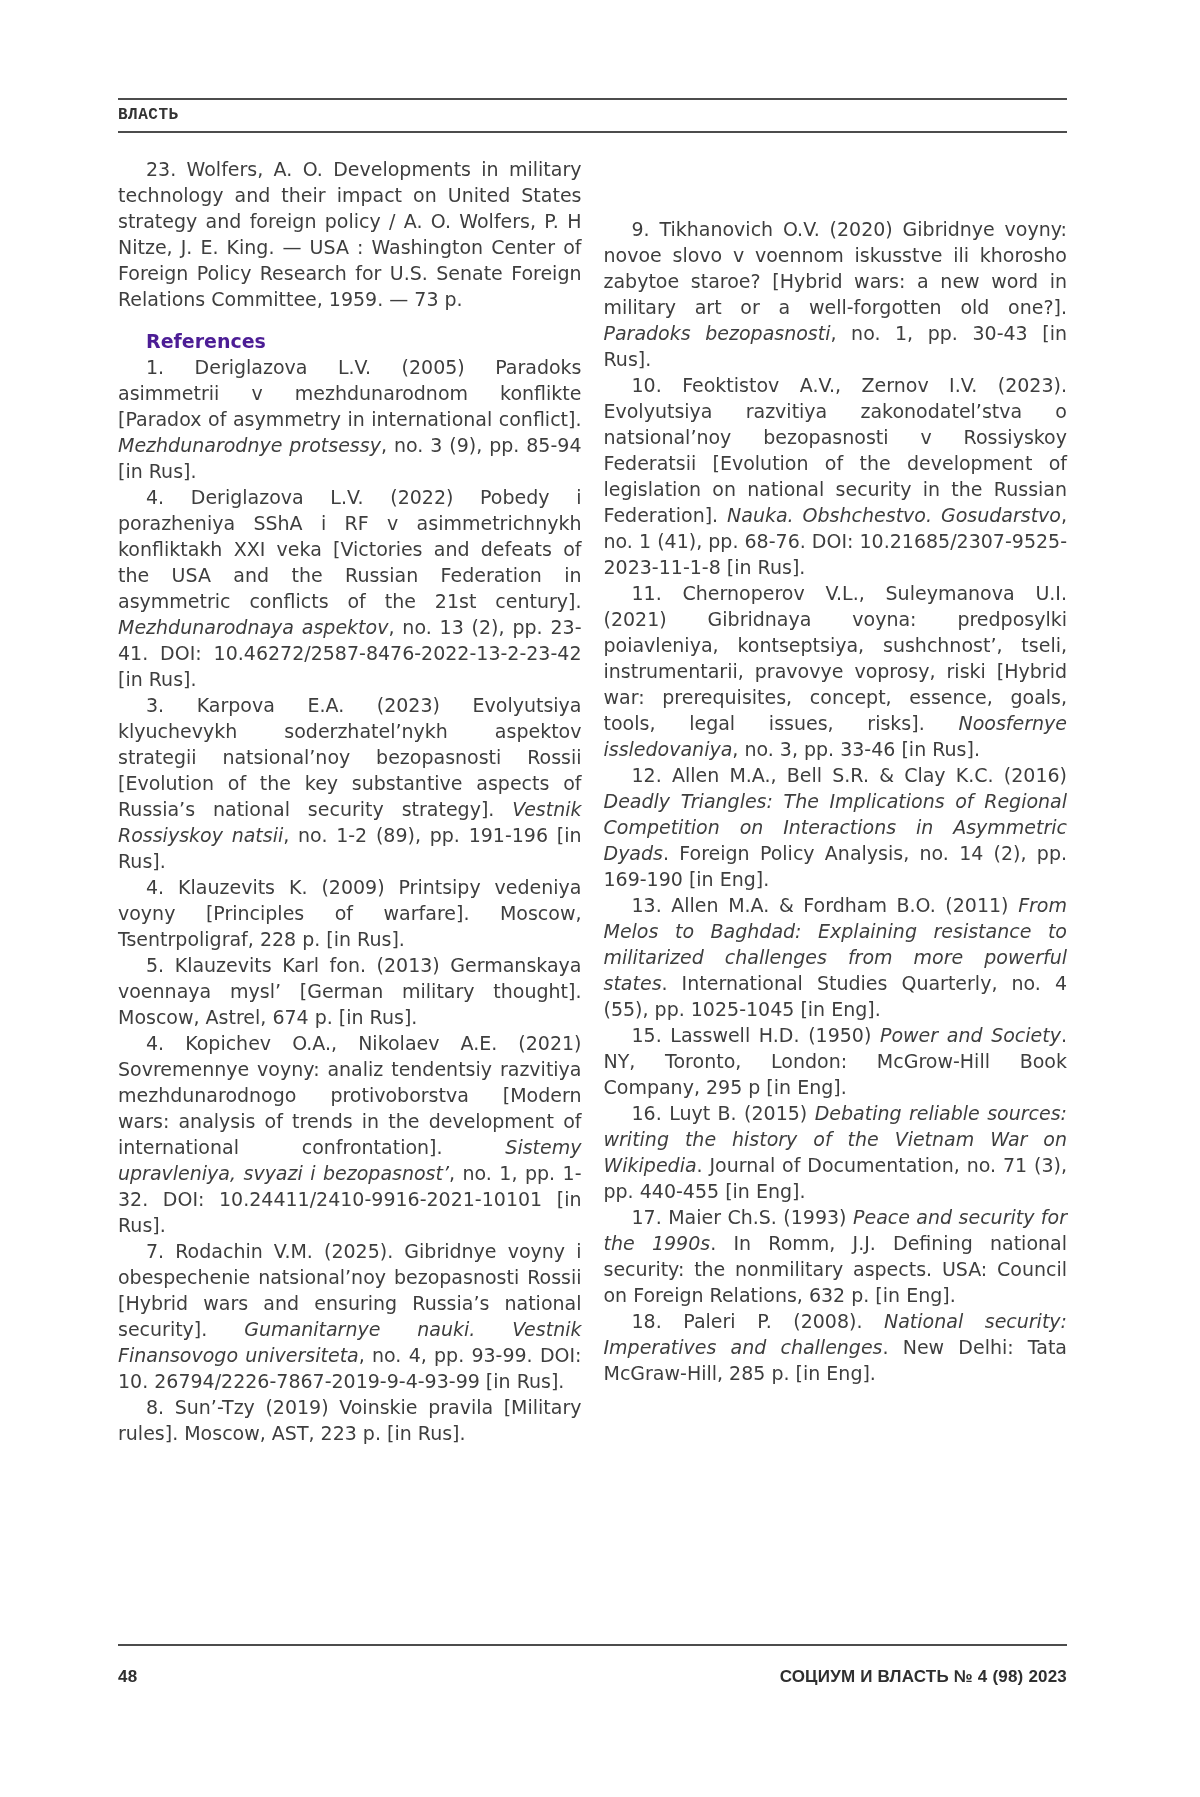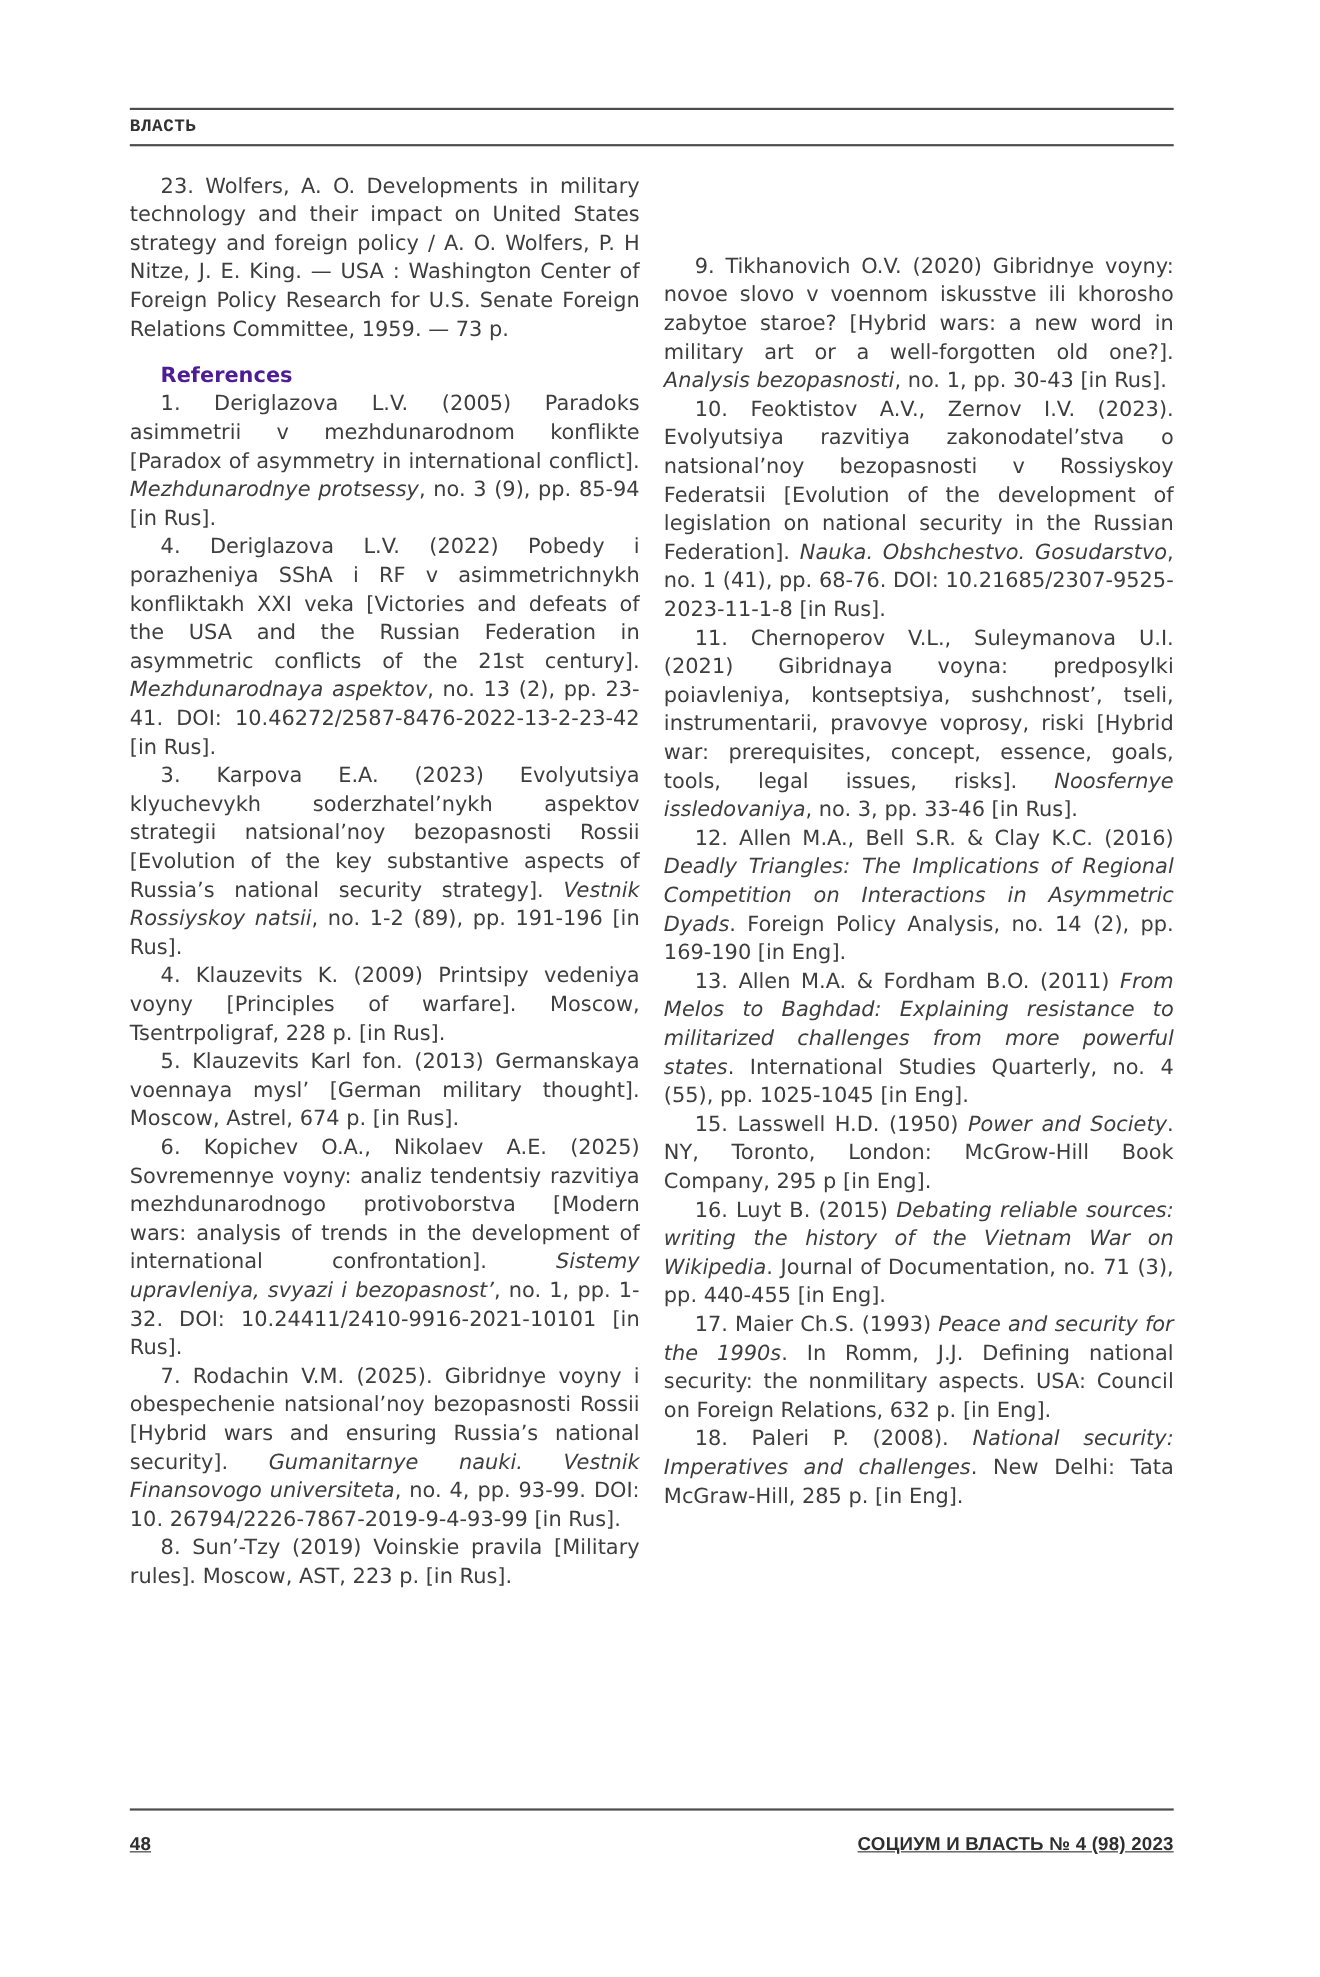--- a/index.html
+++ b/index.html
@@ -38,47 +38,46 @@
   .col i { font-style: italic; }
 
   .footer {
     position: absolute; left: 118px; right: 133px; top: 1644px;
     border-top: 2px solid #4c4c4c;
     padding-top: 21px;
     display: flex; justify-content: space-between; align-items: baseline;
     font-family: "Liberation Sans", sans-serif;
     font-weight: bold; font-size: 17px; color: #2f2f2f;
     letter-spacing: 0.2px;
-    text-decoration: underline;
   }
 </style>
 </head>
 <body>
 
 <div class="page">
 
   <div class="running-head">
     <span>ВЛАСТЬ</span>
   </div>
 
   <div class="columns">
     <div class="col">
         <p class="ref"><span>23. Wolfers, A. O. Developments in military technology and their impact on United States strategy and foreign policy / A. O. Wolfers, P. H Nitze, J. E. King. — USA : Washington Center of Foreign Policy Research for U.S. Senate Foreign Relations Committee, 1959. — 73 p.</span></p>
         <p class="ref-heading"><span>References</span></p>
         <p class="ref"><span>1. Deriglazova L.V. (2005) Paradoks asimmetrii v mezhdunarodnom konflikte [Paradox of asymmetry in international conflict]. </span><i>Mezhdunarodnye protsessy</i><span>, no. 3 (9), pp. 85-94 [in Rus].</span></p>
         <p class="ref"><span>4. Deriglazova L.V. (2022) Pobedy i porazheniya SShA i RF v asimmetrichnykh konfliktakh XXI veka [Victories and defeats of the USA and the Russian Federation in asymmetric conflicts of the 21st century]. </span><i>Mezhdunarodnaya aspektov</i><span>, no. 13 (2), pp. 23-41. DOI: 10.46272/2587-8476-2022-13-2-23-42 [in Rus].</span></p>
         <p class="ref"><span>3. Karpova E.A. (2023) Evolyutsiya klyuchevykh soderzhatel’nykh aspektov strategii natsional’noy bezopasnosti Rossii [Evolution of the key substantive aspects of Russia’s national security strategy]. </span><i>Vestnik Rossiyskoy natsii</i><span>, no. 1-2 (89), pp. 191-196 [in Rus].</span></p>
         <p class="ref"><span>4. Klauzevits K. (2009) Printsipy vedeniya voyny [Principles of warfare]. Moscow, Tsentrpoligraf, 228 p. [in Rus].</span></p>
         <p class="ref"><span>5. Klauzevits Karl fon. (2013) Germanskaya voennaya mysl’ [German military thought]. Moscow, Astrel, 674 p. [in Rus].</span></p>
-        <p class="ref"><span>6. Kopichev O.A., Nikolaev A.E. (2025) Sovremennye voyny: analiz tendentsiy razvitiya mezhdunarodnogo protivoborstva [Modern wars: analysis of trends in the development of international confrontation]. </span><i>Sistemy upravleniya, svyazi i bezopasnost’</i><span>, no. 1, pp. 1-32. DOI: 10.24411/2410-9916-2021-10101 [in Rus].</span></p>
+        <p class="ref"><span>4. Kopichev O.A., Nikolaev A.E. (2021) Sovremennye voyny: analiz tendentsiy razvitiya mezhdunarodnogo protivoborstva [Modern wars: analysis of trends in the development of international confrontation]. </span><i>Sistemy upravleniya, svyazi i bezopasnost’</i><span>, no. 1, pp. 1-32. DOI: 10.24411/2410-9916-2021-10101 [in Rus].</span></p>
         <p class="ref"><span>7. Rodachin V.M. (2025). Gibridnye voyny i obespechenie natsional’noy bezopasnosti Rossii [Hybrid wars and ensuring Russia’s national security]. </span><i>Gumanitarnye nauki. Vestnik Finansovogo universiteta</i><span>, no. 4, pp. 93-99. DOI: 10. 26794/2226-7867-2019-9-4-93-99 [in Rus].</span></p>
         <p class="ref"><span>8. Sun’-Tzy (2019) Voinskie pravila [Military rules]. Moscow, AST, 223 p. [in Rus].</span></p>
       </div>
     <div class="col">
-        <p class="ref"><span>9. Tikhanovich O.V. (2020) Gibridnye voyny: novoe slovo v voennom iskusstve ili khorosho zabytoe staroe? [Hybrid wars: a new word in military art or a well-forgotten old one?]. </span><i>Analysis bezopasnosti</i><span>, no. 1, pp. 30-43 [in Rus].</span></p>
+        <p class="ref"><span>9. Tikhanovich O.V. (2020) Gibridnye voyny: novoe slovo v voennom iskusstve ili khorosho zabytoe staroe? [Hybrid wars: a new word in military art or a well-forgotten old one?]. </span><i>Paradoks bezopasnosti</i><span>, no. 1, pp. 30-43 [in Rus].</span></p>
         <p class="ref"><span>10. Feoktistov A.V., Zernov I.V. (2023). Evolyutsiya razvitiya zakonodatel’stva o natsional’noy bezopasnosti v Rossiyskoy Federatsii [Evolution of the development of legislation on national security in the Russian Federation]. </span><i>Nauka. Obshchestvo. Gosudarstvo</i><span>, no. 1 (41), pp. 68-76. DOI: 10.21685/2307-9525-2023-11-1-8 [in Rus].</span></p>
         <p class="ref"><span>11. Chernoperov V.L., Suleymanova U.I. (2021) Gibridnaya voyna: predposylki poiavleniya, kontseptsiya, sushchnost’, tseli, instrumentarii, pravovye voprosy, riski [Hybrid war: prerequisites, concept, essence, goals, tools, legal issues, risks]. </span><i>Noosfernye issledovaniya</i><span>, no. 3, pp. 33-46 [in Rus].</span></p>
         <p class="ref"><span>12. Allen M.A., Bell S.R. &amp; Clay K.C. (2016) </span><i>Deadly Triangles: The Implications of Regional Competition on Interactions in Asymmetric Dyads</i><span>. Foreign Policy Analysis, no. 14 (2), pp. 169-190 [in Eng].</span></p>
         <p class="ref"><span>13. Allen M.A. &amp; Fordham B.O. (2011) </span><i>From Melos to Baghdad: Explaining resistance to militarized challenges from more powerful states</i><span>. International Studies Quarterly, no. 4 (55), pp. 1025-1045 [in Eng].</span></p>
         <p class="ref"><span>15. Lasswell H.D. (1950) </span><i>Power and Society</i><span>. NY, Toronto, London: McGrow-Hill Book Company, 295 p [in Eng].</span></p>
         <p class="ref"><span>16. Luyt B. (2015) </span><i>Debating reliable sources: writing the history of the Vietnam War on Wikipedia</i><span>. Journal of Documentation, no. 71 (3), pp. 440-455 [in Eng].</span></p>
         <p class="ref"><span>17. Maier Ch.S. (1993) </span><i>Peace and security for the 1990s</i><span>. In Romm, J.J. Defining national security: the nonmilitary aspects. USA: Council on Foreign Relations, 632 p. [in Eng].</span></p>
         <p class="ref"><span>18. Paleri P. (2008). </span><i>National security: Imperatives and challenges</i><span>. New Delhi: Tata McGraw-Hill, 285 p. [in Eng].</span></p>
       </div>
   </div>

